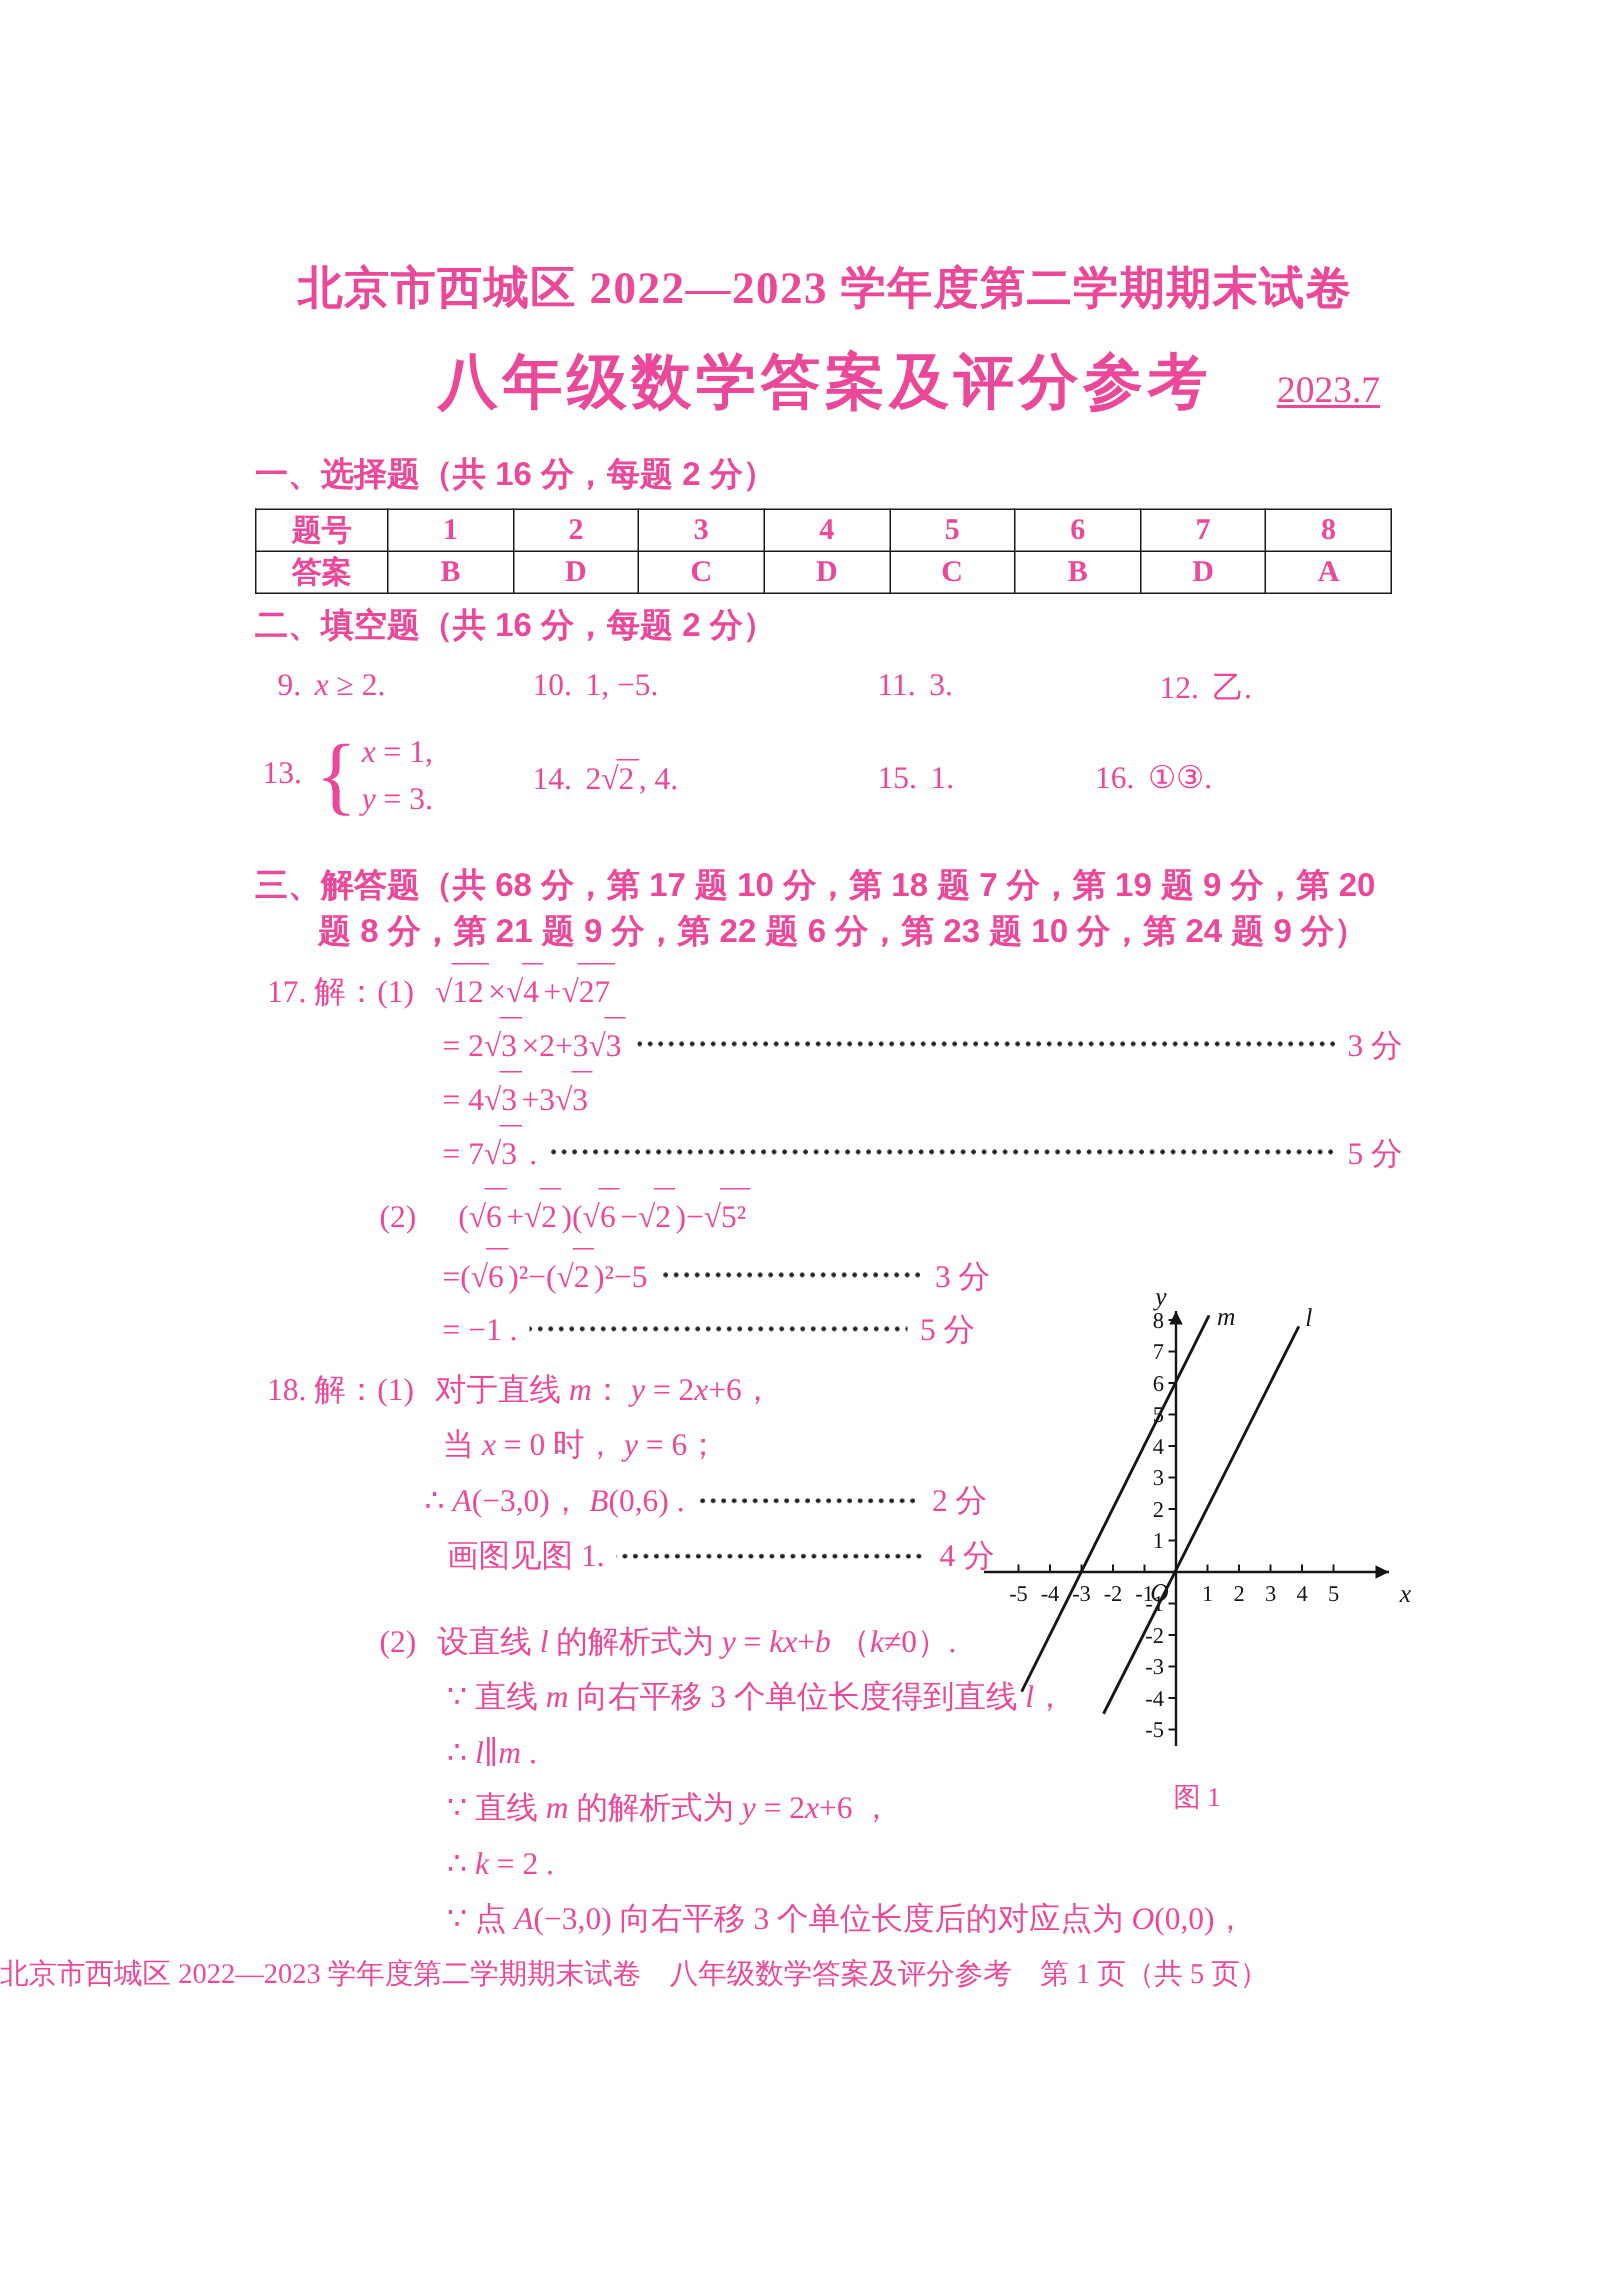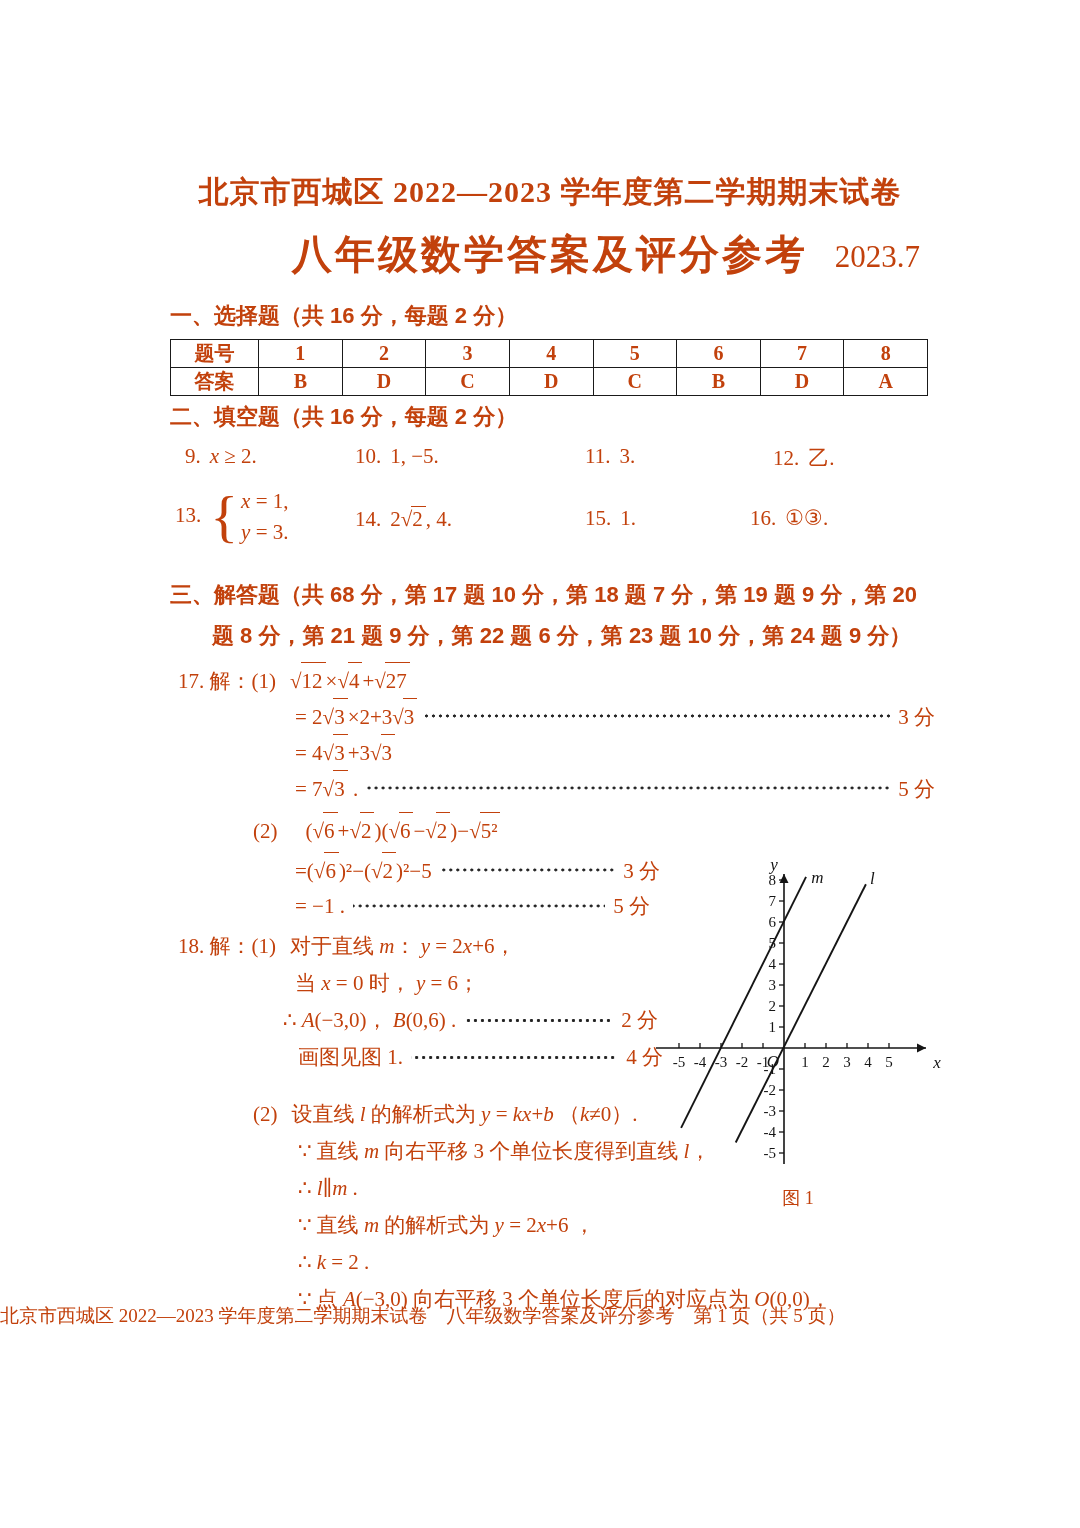--- a/index.html
+++ b/index.html
@@ -1,34 +1,34 @@
 <!DOCTYPE html>
 <html><head>
 <meta charset="utf-8">
 <style>
   * { margin:0; padding:0; box-sizing:border-box; }
   html,body { background:#e8e8e6; }
   .page {
     position:relative; width:1080px; height:1528px; background:#ffffff;
-    margin:0 auto; overflow:hidden; color:#c2410c;
+    margin:0 auto; overflow:hidden; color:#ec4899;
     font-family:"Liberation Serif","DejaVu Serif","DejaVu Sans",serif;
     font-size:21px;
   }
   .content { padding:172px 150px 0 170px; }
   .title { text-align:center; font-size:30px; font-weight:bold; letter-spacing:1px;
            font-family:"Liberation Serif","DejaVu Serif","DejaVu Sans",serif; }
   .subtitle-row { position:relative; margin-top:14px; text-align:center; height:54px; }
   .subtitle { font-size:40px; font-weight:bold; letter-spacing:3px;
               font-family:"Liberation Sans","DejaVu Sans",sans-serif; }
-  .date { position:absolute; right:10px; bottom:6px; font-size:31px; }
+  .date { position:absolute; right:10px; bottom:6px; font-size:25px;text-decoration:underline; }
   .h { margin-top:0; font-size:22px; font-weight:bold;
        font-family:"Liberation Sans","DejaVu Sans",sans-serif; }
   #h-choice { margin-top:20px; }
   #h-fill  { margin-top:6px; }
-  #h-solve { margin-top:14px; width:762px; padding-left:42px; text-indent:-42px; line-height:41px; }
+  #h-solve { margin-top:14px; width:762px; padding-left:42px; text-indent:-42px; line-height:31px; }
   table.ans { margin-top:8px; border-collapse:collapse; width:758px;
               font-size:20px; table-layout:fixed; }
   table.ans td { border:1.6px solid #1a1a1a; text-align:center; height:27px; padding:0;font-weight:bold; }
   table.ans td.lbl { width:88px; font-family:"Liberation Sans","DejaVu Sans",sans-serif; }
   .fr { position:relative; }
   #fill-r1 { margin-top:12px; height:36px; }
   #fill-r2 { margin-top:4px;  height:76px; }
   .fi { position:absolute; white-space:nowrap; }
   .fi .no { margin-right:9px; }
   .sys { display:inline-flex; align-items:center; vertical-align:middle; }
@@ -111,21 +111,21 @@
         <span class="no">13.</span><span class="sys">
             <span class="brace"></span>
             <span class="syslines">
               <span class="math"><i>x</i> = 1,</span>
               <span class="math"><i>y</i> = 3.</span>
             </span>
           </span>
       </span>
       <span class="fi" style="left:185px;top:22px"><span class="no">14.</span><span class="math">2<span class="sq"><span class="sqr">√</span><span class="sqv">2</span></span>, 4.</span></span>
       <span class="fi" style="left:415px;top:22px"><span class="no">15.</span><span class="math">1.</span></span>
-      <span class="fi" style="left:580px;top:22px"><span class="no">16.</span><span class="math">①③.</span></span>
+      <span class="fi" style="left:560px;top:22px"><span class="no">16.</span><span class="math">①③.</span></span>
     </div>
 
     <div class="h" id="h-solve">三、解答题（共 68 分，第 17 题 10 分，第 18 题 7 分，第 19 题 9 分，第 20 题 8 分，第 21 题 9 分，第 22 题 6 分，第 23 题 10 分，第 24 题 9 分）</div>
 
     <div id="p17-block">
       <div class="ln ind8 gap6">
         <span class="lead">17. 解：(1)</span>
         <span class="math"><span class="sq"><span class="sqr">√</span><span class="sqv">12</span></span>×<span class="sq"><span class="sqr">√</span><span class="sqv">4</span></span>+<span class="sq"><span class="sqr">√</span><span class="sqv">27</span></span></span>
       </div>
       <div class="ln ind125 w640">

